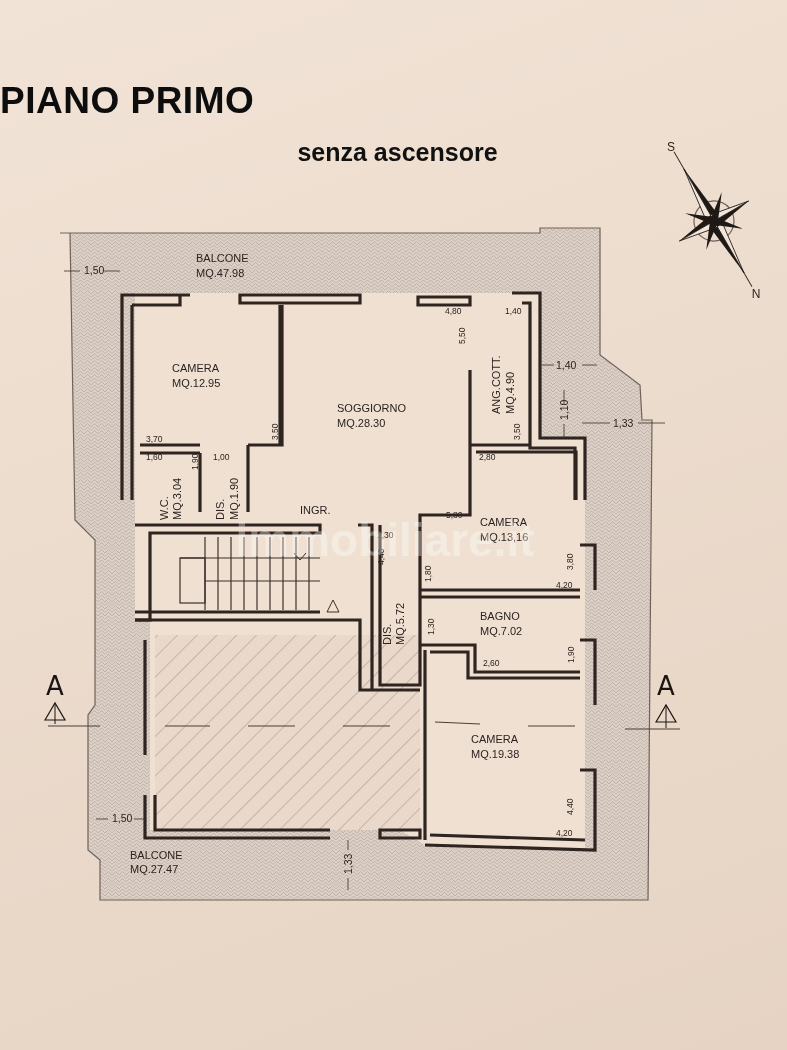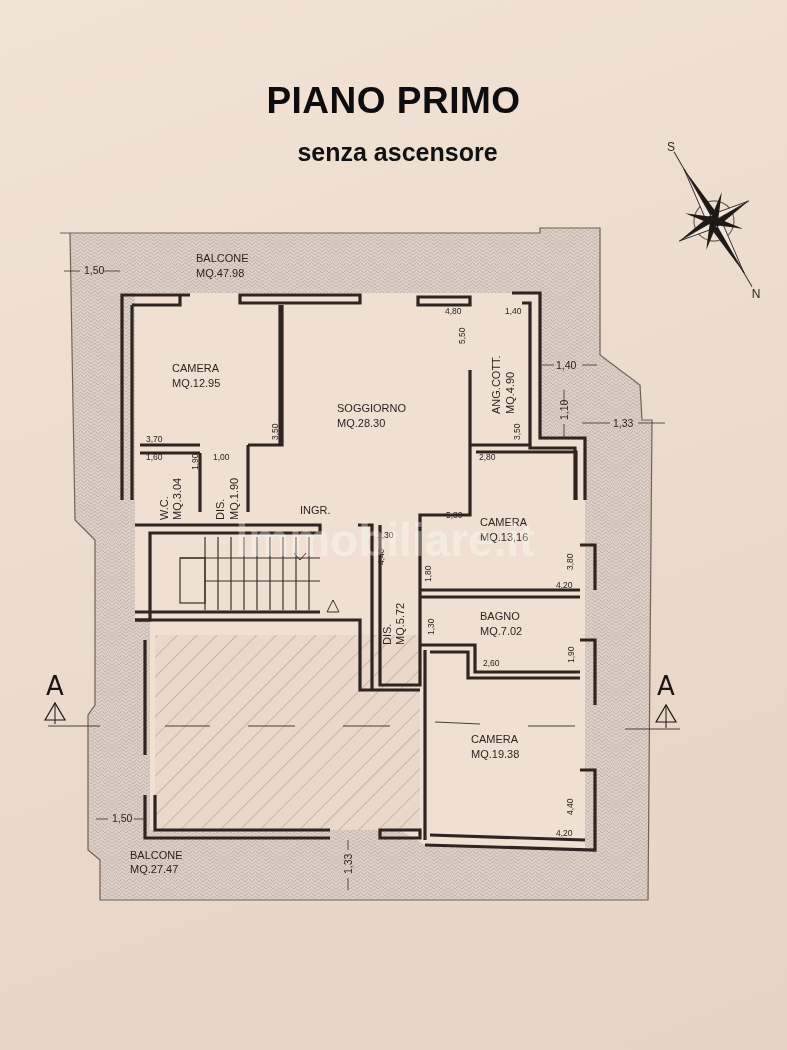--- a/index.html
+++ b/index.html
@@ -4,21 +4,21 @@
 <style>
   html, body { margin: 0; padding: 0; }
   body {
     width: 787px; height: 1050px; overflow: hidden;
     background: linear-gradient(160deg, #f1e3d6 0%, #ecdccd 45%, #e6d3c3 100%);
     font-family: "Liberation Sans", sans-serif;
     position: relative;
   }
   .title {
     position: absolute; left: 0; width: 787px; top: 80px;
-    text-align: center; font-weight: bold; font-size: 37px; color: #0d0d0d;
+    font-weight: bold; font-size: 37px; color: #0d0d0d;
     letter-spacing: 0.5px;
   }
   .subtitle {
     position: absolute; left: 0; width: 787px; top: 138px;
     text-align: center; font-weight: bold; font-size: 25px; color: #111;
     padding-left: 4px;
   }
   svg#plan { position: absolute; left: 0; top: 0; }
   .lbl { font-family: "Liberation Sans", sans-serif; fill: #2b2320; }
   .room { font-size: 11px; }

